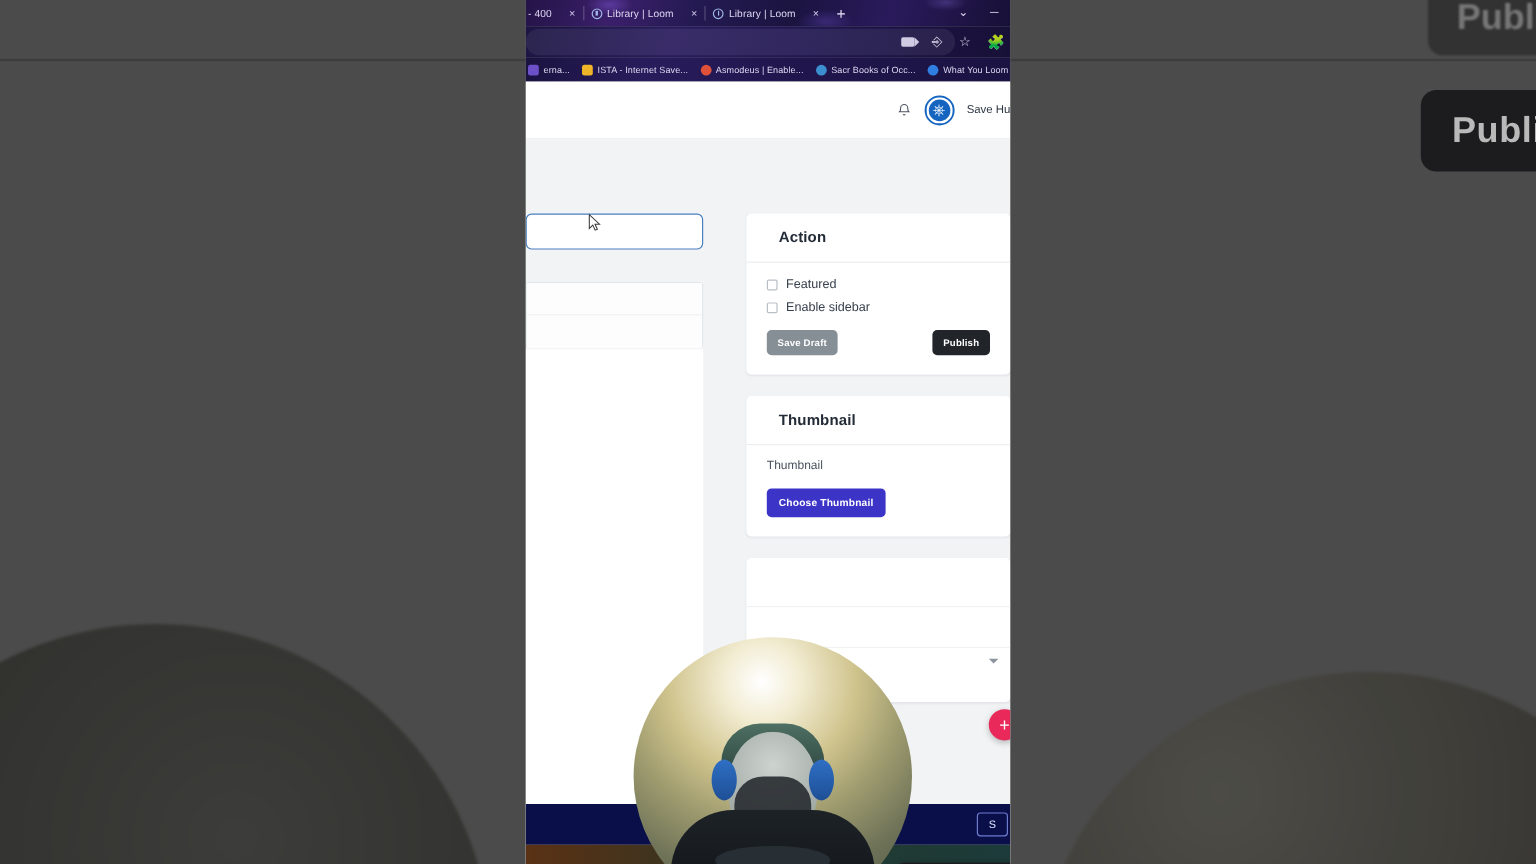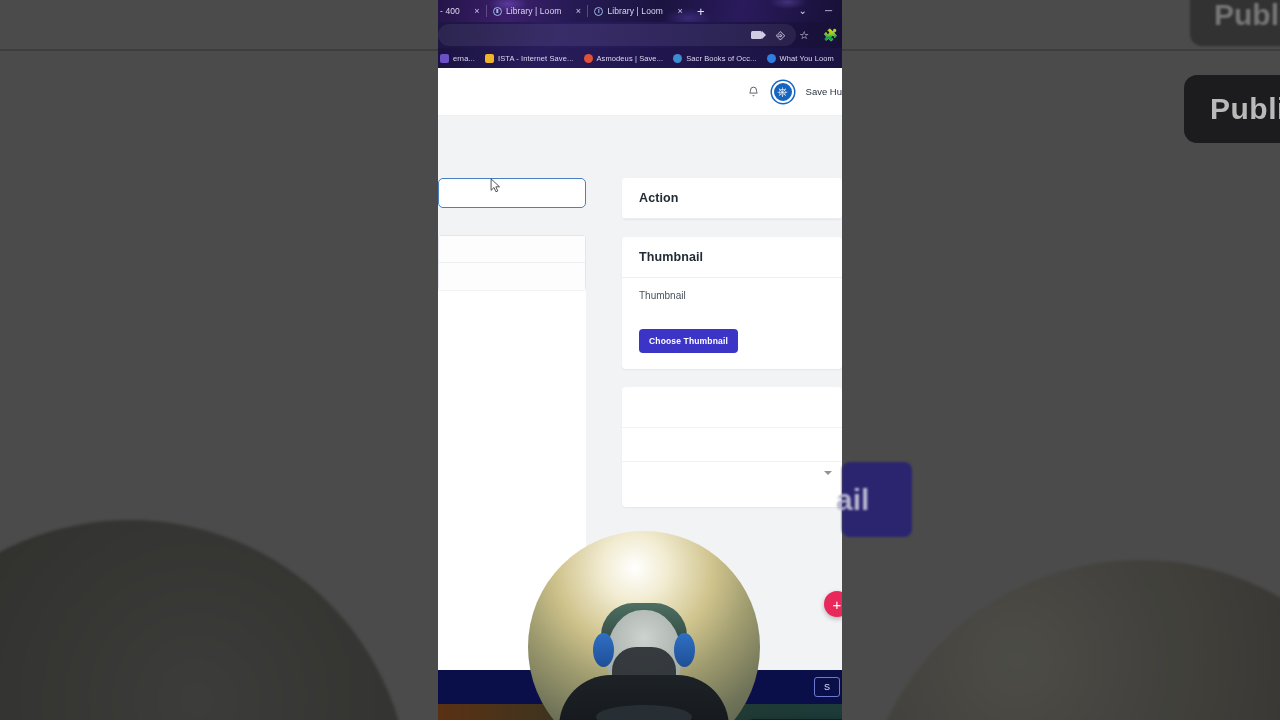--- a/index.html
+++ b/index.html
@@ -133,39 +133,39 @@
     position: absolute; left: 0; top: 175px; width: 148px; height: 382px; background: #fff;
     border-left: 0;
   }
 
   .right-col { width: 220px; }
   .card {
     background: #fff; border-radius: 4px; box-shadow: 0 1px 2px rgba(16,24,40,.06);
     margin-bottom: 18px; width: 220px;
   }
   .card-head {
-    padding: 13px 17px; border-bottom: 1px solid #eceef1;
+    padding: 13px 27px; border-bottom: 1px solid #eceef1;
     font-size: 12.5px; font-weight: 700; color: #222b36; letter-spacing: .1px;
   }
   .card-body { padding: 12px 17px 16px 17px; }
   .chk-row { display: flex; align-items: center; gap: 7px; margin-bottom: 7px; }
   .chk {
     width: 9px; height: 9px; border: 1px solid #b9bec6; border-radius: 1.5px; background: #fff; flex: none;
   }
   .chk-label { font-size: 10.5px; color: #37404c; }
   .btn-row { display: flex; align-items: center; justify-content: space-between; margin-top: 13px; }
   .btn {
     border: none; border-radius: 4px; font-size: 8px; font-weight: 700;
     padding: 6px 9px; color: #fff; cursor: pointer; letter-spacing: .15px;
     font-family: "Liberation Sans", sans-serif;
   }
   .btn-draft { background: #868e96; }
   .btn-publish { background: #212529; }
   .thumb-label { font-size: 10px; color: #49525e; margin-bottom: 13px; }
-  .btn-thumb { background: #3b34c7; font-size: 8.5px; padding: 7px 10px; margin-top: 15px; }
+  .btn-thumb { background: #3b34c7; font-size: 8.5px; padding: 7px 10px; }
 
   .card-extra { height: 120px; }
   .select-row { position: relative; height: 26px; border-top: 1px solid #f0f2f4; }
   .caret {
     position: absolute; right: 10px; top: 9px; width: 0; height: 0;
     border-left: 4px solid transparent; border-right: 4px solid transparent;
     border-top: 4px solid #8b939d;
   }
 
   .fab {
@@ -321,21 +321,21 @@
       <div class="bm">
         <span class="bmico" style="background:#6b50c8"></span>
         <span class="bmtxt">erna...</span>
       </div>
       <div class="bm">
         <span class="bmico" style="background:#f0b429"></span>
         <span class="bmtxt">ISTA - Internet Save...</span>
       </div>
       <div class="bm">
         <span class="bmico" style="background:#e0513a;border-radius:50%"></span>
-        <span class="bmtxt">Asmodeus | Save...</span>
+        <span class="bmtxt">Asmodeus | Enable...</span>
       </div>
       <div class="bm">
         <span class="bmico" style="background:#3b8ed0;border-radius:50%"></span>
         <span class="bmtxt">Sacr Books of Occ...</span>
       </div>
       <div class="bm">
         <span class="bmico" style="background:#2f7fe0;border-radius:50%"></span>
         <span class="bmtxt">What You Loom</span>
       </div>
     </div>
@@ -367,20 +367,34 @@
             <div class="crow"></div>
             <div class="crow" style="border-bottom:none"></div>
           </div>
         </div>
         <div class="left-canvas"></div>
 
         <div class="right-col" style="position:absolute;left:184px;top:62px;">
 
           <div class="card">
             <div class="card-head">Action</div>
+            <div class="card-body">
+              <div class="chk-row">
+                <span class="chk"></span>
+                <span class="chk-label">Featured</span>
+              </div>
+              <div class="chk-row">
+                <span class="chk"></span>
+                <span class="chk-label">Enable sidebar</span>
+              </div>
+              <div class="btn-row">
+                <button class="btn btn-draft">Save Draft</button>
+                <button class="btn btn-publish">Publish</button>
+              </div>
+            </div>
           </div>
 
           <div class="card">
             <div class="card-head">Thumbnail</div>
             <div class="card-body">
               <div class="thumb-label">Thumbnail</div>
               <button class="btn btn-thumb">Choose Thumbnail</button>
             </div>
           </div>
 
@@ -421,19 +435,16 @@
       </div>
     </div>
   </div>
 
   <div class="mag mag-publish-top">
     <span>Publish</span>
   </div>
   <div class="mag mag-publish">
     <span>Publish</span>
   </div>
-  <div class="mag mag-thumb">
-    <span>ail</span>
-  </div>
   <div class="mag mag-bubble-left"></div>
   <div class="mag mag-bubble-right"></div>
 
 </div>
 
 </body></html>

